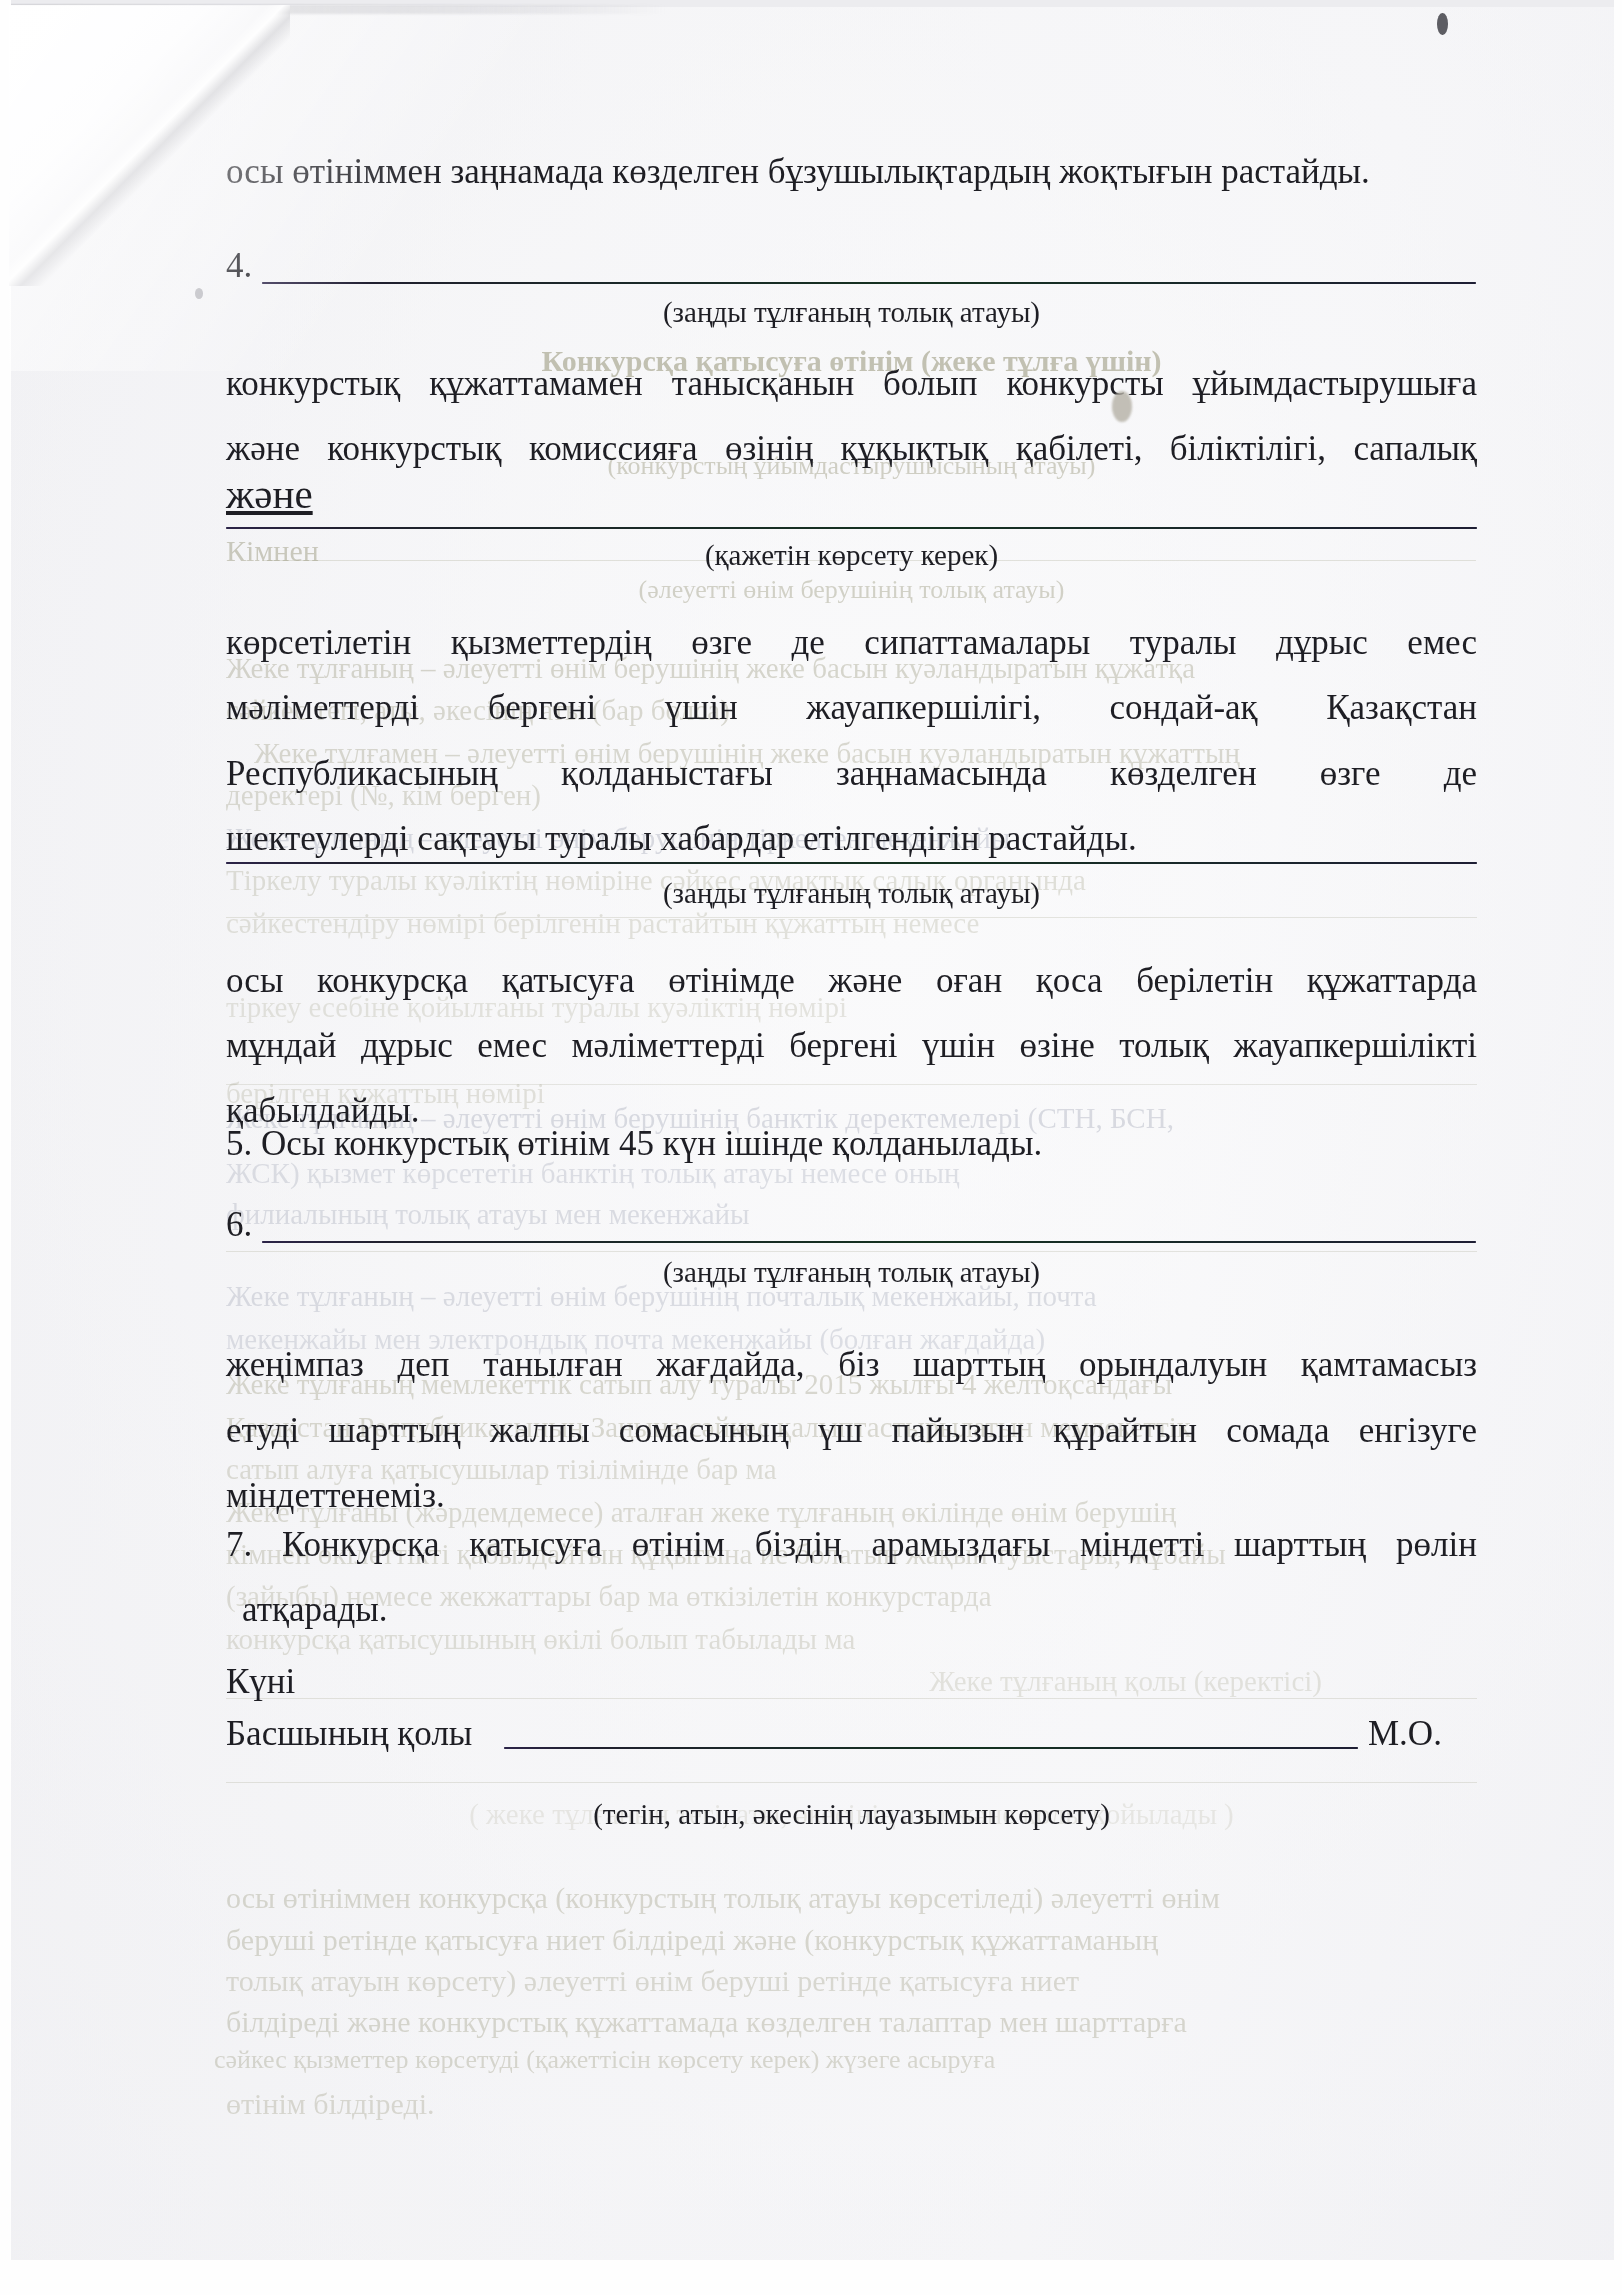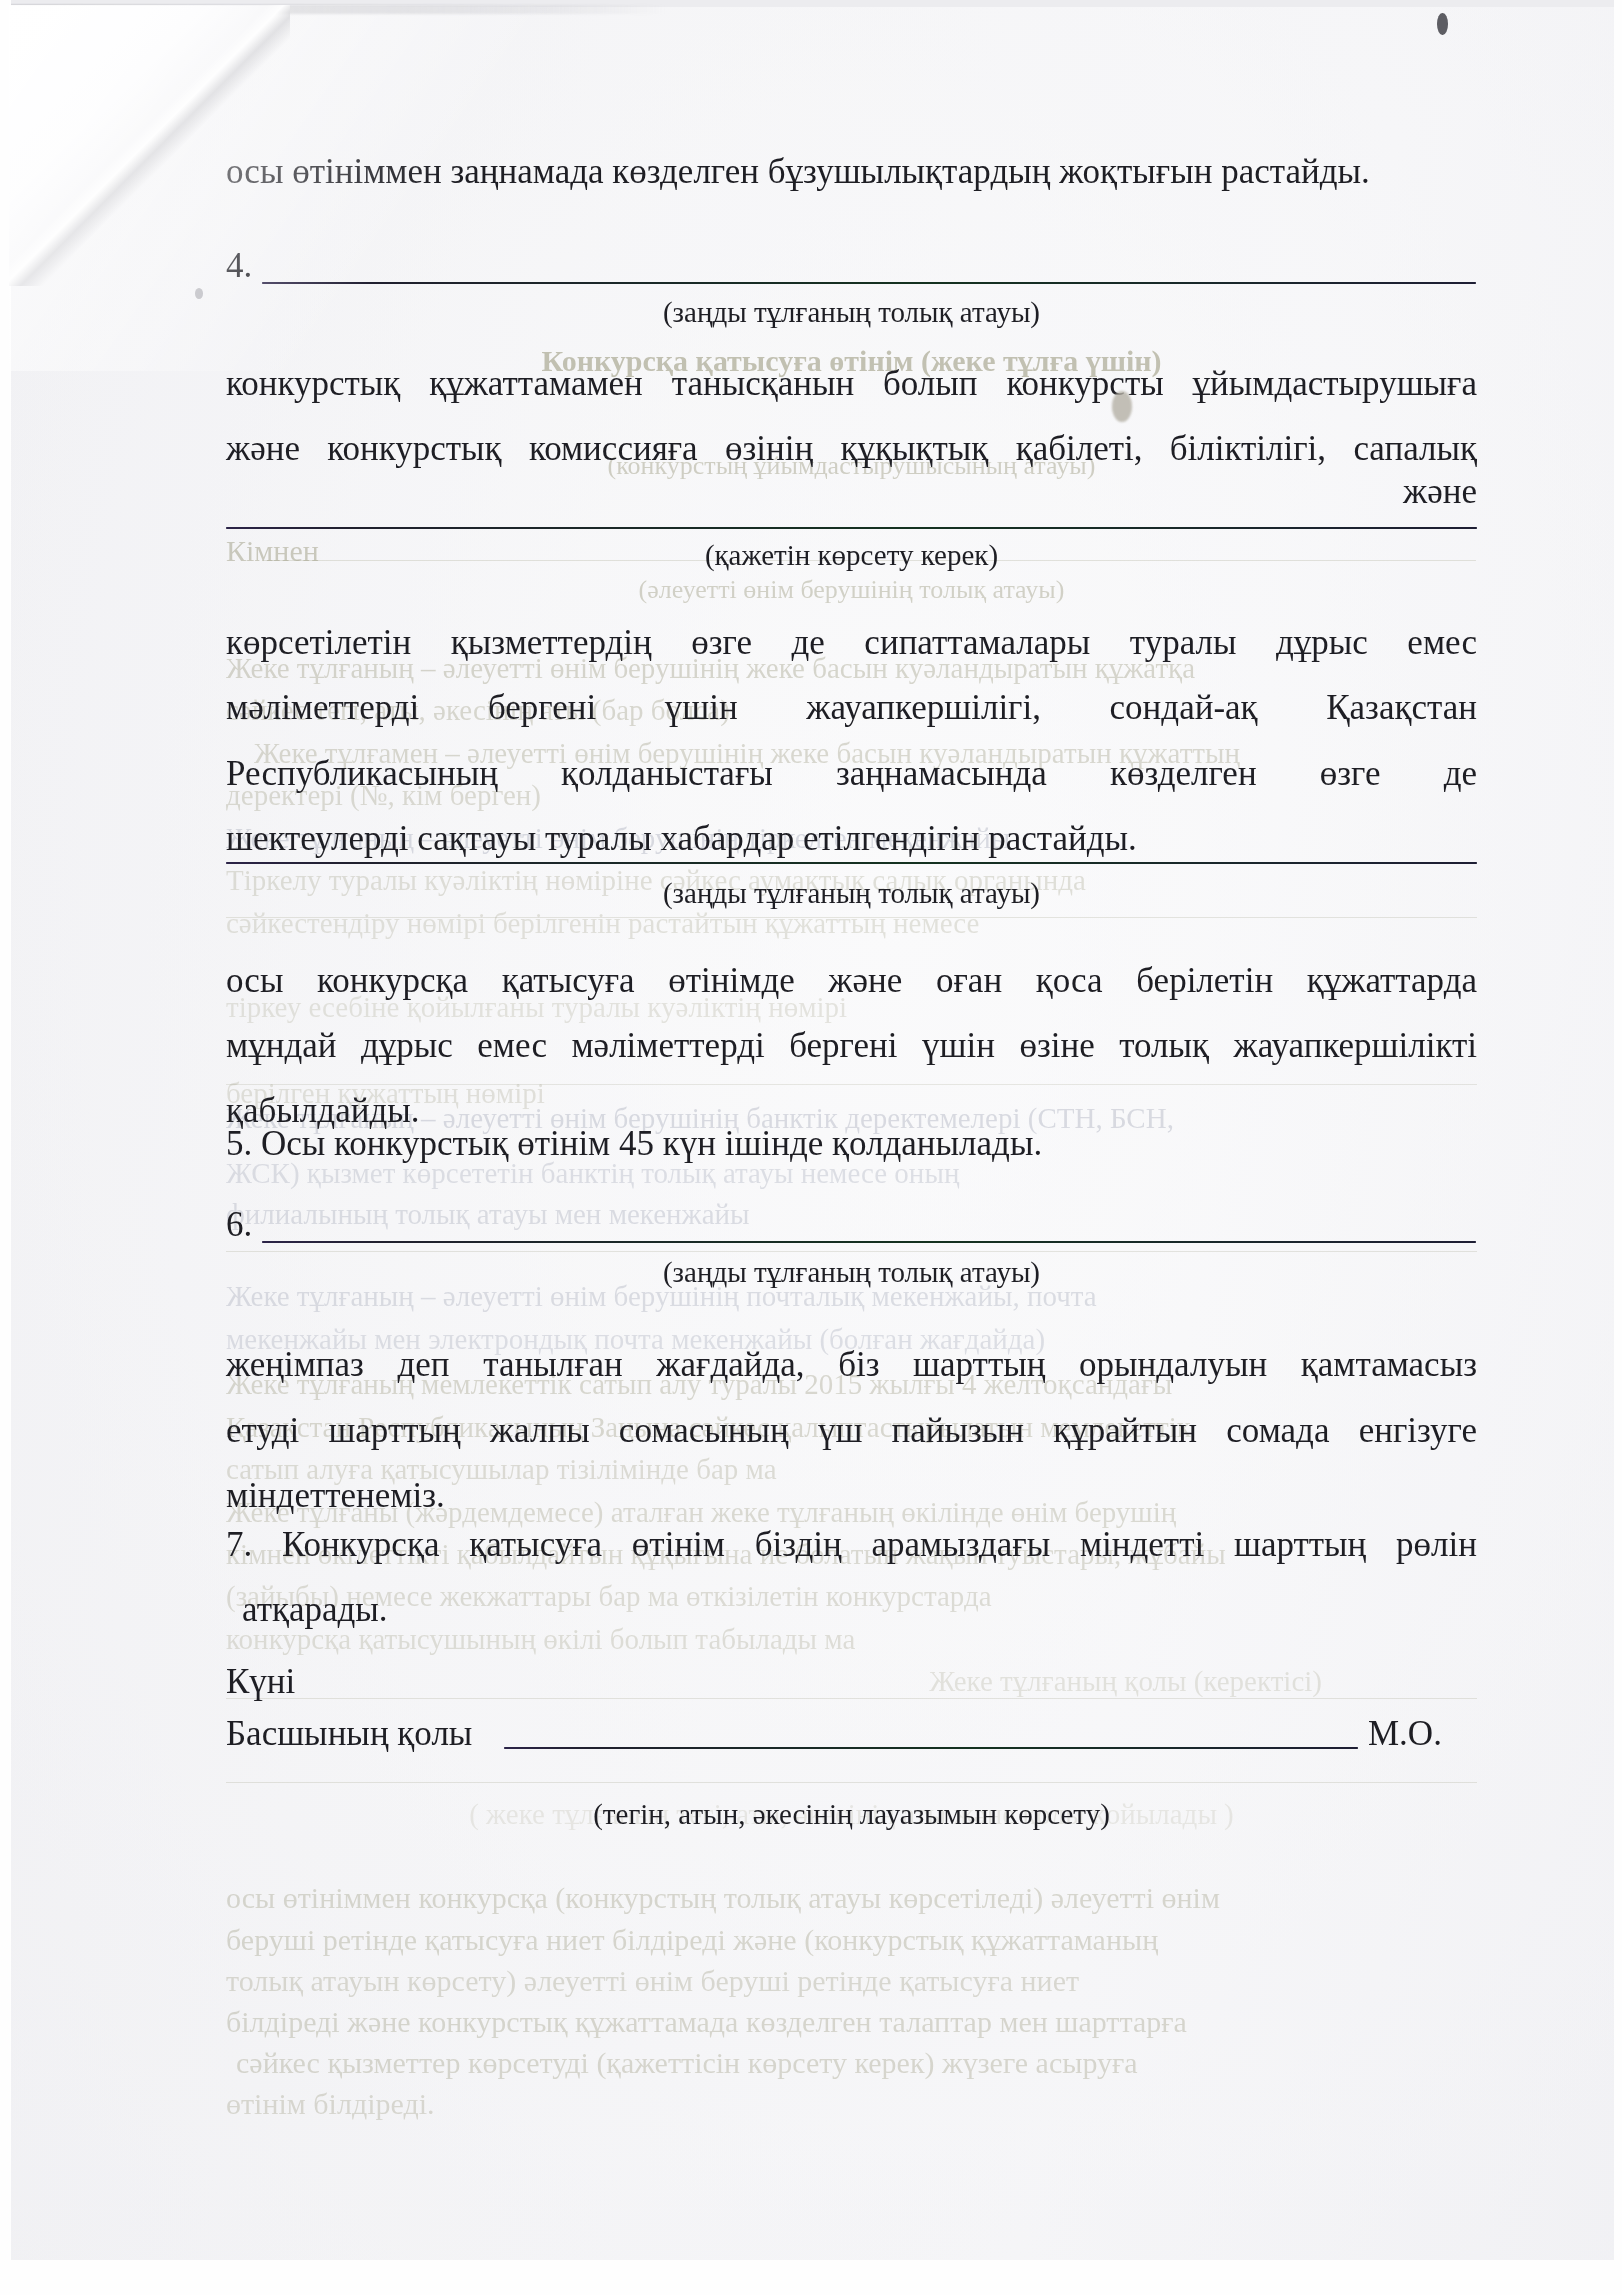--- a/index.html
+++ b/index.html
@@ -84,31 +84,31 @@
         <div class="abs bleed" style="left: 226px; top: 1581px; width: 1251px; font-size: 29px; text-align: left; opacity: 0.26;">(зайыбы) немесе жекжаттары бар ма өткізілетін конкурстарда</div>
         <div class="abs bleed" style="left: 226px; top: 1624px; width: 1251px; font-size: 29px; text-align: left; opacity: 0.24;">конкурсқа қатысушының өкілі болып табылады ма</div>
         <div class="abs bleed" style="left: 275px; top: 1666px; width: 1047px; font-size: 29px; text-align: right; opacity: 0.2;">Жеке тұлғаның қолы (керектісі)</div>
         <div class="abs bleed-rule" style="left: 226px; top: 1698px; width: 1251px; height: 1.3px; opacity: 0.2;"></div>
         <div class="abs bleed-rule" style="left: 226px; top: 1782px; width: 1251px; height: 1.3px; opacity: 0.2;"></div>
         <div class="abs bleed" style="left: 226px; top: 1799px; width: 1251px; font-size: 29px; text-align: center; opacity: 0.15;">( жеке тұлғаның тегі, аты, әкесінің аты және қолы қойылады )</div>
         <div class="abs bleed" style="left: 226px; top: 1881px; width: 1251px; font-size: 30px; text-align: left; opacity: 0.3;">осы өтініммен конкурсқа (конкурстың толық атауы көрсетіледі) әлеуетті өнім</div>
         <div class="abs bleed" style="left: 226px; top: 1923px; width: 1251px; font-size: 30px; text-align: left; opacity: 0.3;">беруші ретінде қатысуға ниет білдіреді және (конкурстық құжаттаманың</div>
         <div class="abs bleed" style="left: 226px; top: 1964px; width: 1251px; font-size: 30px; text-align: left; opacity: 0.28;">толық атауын көрсету) әлеуетті өнім беруші ретінде қатысуға ниет</div>
         <div class="abs bleed" style="left: 226px; top: 2005px; width: 1251px; font-size: 30px; text-align: left; opacity: 0.3;">білдіреді және конкурстық құжаттамада көзделген талаптар мен шарттарға</div>
-        <div class="abs bleed" style="left: 236px; top: 2046px; width: 1251px; font-size: 30px; text-align: left; opacity: 0.3;">сәйкес қызметтер көрсетуді (қажеттісін көрсету керек) жүзеге асыруға</div>
+        <div class="abs bleed" style="left: 214px; top: 2046px; width: 1251px; font-size: 26px; text-align: left; opacity: 0.3;">сәйкес қызметтер көрсетуді (қажеттісін көрсету керек) жүзеге асыруға</div>
         <div class="abs bleed" style="left: 226px; top: 2087px; width: 1251px; font-size: 30px; text-align: left; opacity: 0.28;">өтінім білдіреді.</div>
       </div>
     <div id="content-layer">
         <div class="abs t" style="left: 226px; top: 152px; width: 1251px; font-size: 35px; text-align: left;">осы өтініммен заңнамада көзделген бұзушылықтардың жоқтығын растайды.</div>
         <div class="abs t" style="left: 226px; top: 246px; width: 92px; font-size: 35px; text-align: left;">4.</div>
         <div class="abs rule" style="left: 262px; top: 282px; width: 1214px; height: 2px;"></div>
         <div class="abs t" style="left: 226px; top: 296px; width: 1251px; font-size: 29px; text-align: center;">(заңды тұлғаның толық атауы)</div>
         <div class="abs t stretch" style="left: 226px; top: 364px; width: 1251px; font-size: 35px;">конкурстық құжаттамамен танысқанын болып конкурсты ұйымдастырушыға</div>
         <div class="abs t stretch" style="left: 226px; top: 429px; width: 1251px; font-size: 35px;">және конкурстық комиссияға өзінің құқықтық қабілеті, біліктілігі, сапалық</div>
-        <div class="abs t" style="left: 226px; top: 472px; width: 1251px; font-size: 35px; text-align: right;">және</div>
+        <div class="abs t" style="left: 226px; top: 472px; width: 1251px; font-size: 41px; text-align: left; text-decoration: underline;">және</div>
         <div class="abs rule" style="left: 226px; top: 527px; width: 1251px; height: 2px;"></div>
         <div class="abs t" style="left: 226px; top: 539px; width: 1251px; font-size: 29px; text-align: center;">(қажетін көрсету керек)</div>
         <div class="abs t stretch" style="left: 226px; top: 623px; width: 1251px; font-size: 35px;">көрсетілетін  қызметтердің  өзге  де  сипаттамалары  туралы  дұрыс  емес</div>
         <div class="abs t stretch" style="left: 226px; top: 688px; width: 1251px; font-size: 35px;">мәліметтерді  бергені  үшін  жауапкершілігі,  сондай-ақ  Қазақстан</div>
         <div class="abs t stretch" style="left: 226px; top: 754px; width: 1251px; font-size: 35px;">Республикасының  қолданыстағы  заңнамасында  көзделген  өзге  де</div>
         <div class="abs t" style="left: 226px; top: 819px; width: 1251px; font-size: 35px; text-align: left;">шектеулерді сақтауы туралы хабардар етілгендігін растайды.</div>
         <div class="abs rule" style="left: 226px; top: 862px; width: 1251px; height: 2px;"></div>
         <div class="abs t" style="left: 226px; top: 877px; width: 1251px; font-size: 29px; text-align: center;">(заңды тұлғаның толық атауы)</div>
         <div class="abs t stretch" style="left: 226px; top: 961px; width: 1251px; font-size: 35px;">осы  конкурсқа  қатысуға  өтінімде  және  оған  қоса  берілетін  құжаттарда</div>
         <div class="abs t stretch" style="left: 226px; top: 1026px; width: 1251px; font-size: 35px;">мұндай дұрыс емес мәліметтерді бергені үшін өзіне толық жауапкершілікті</div>

